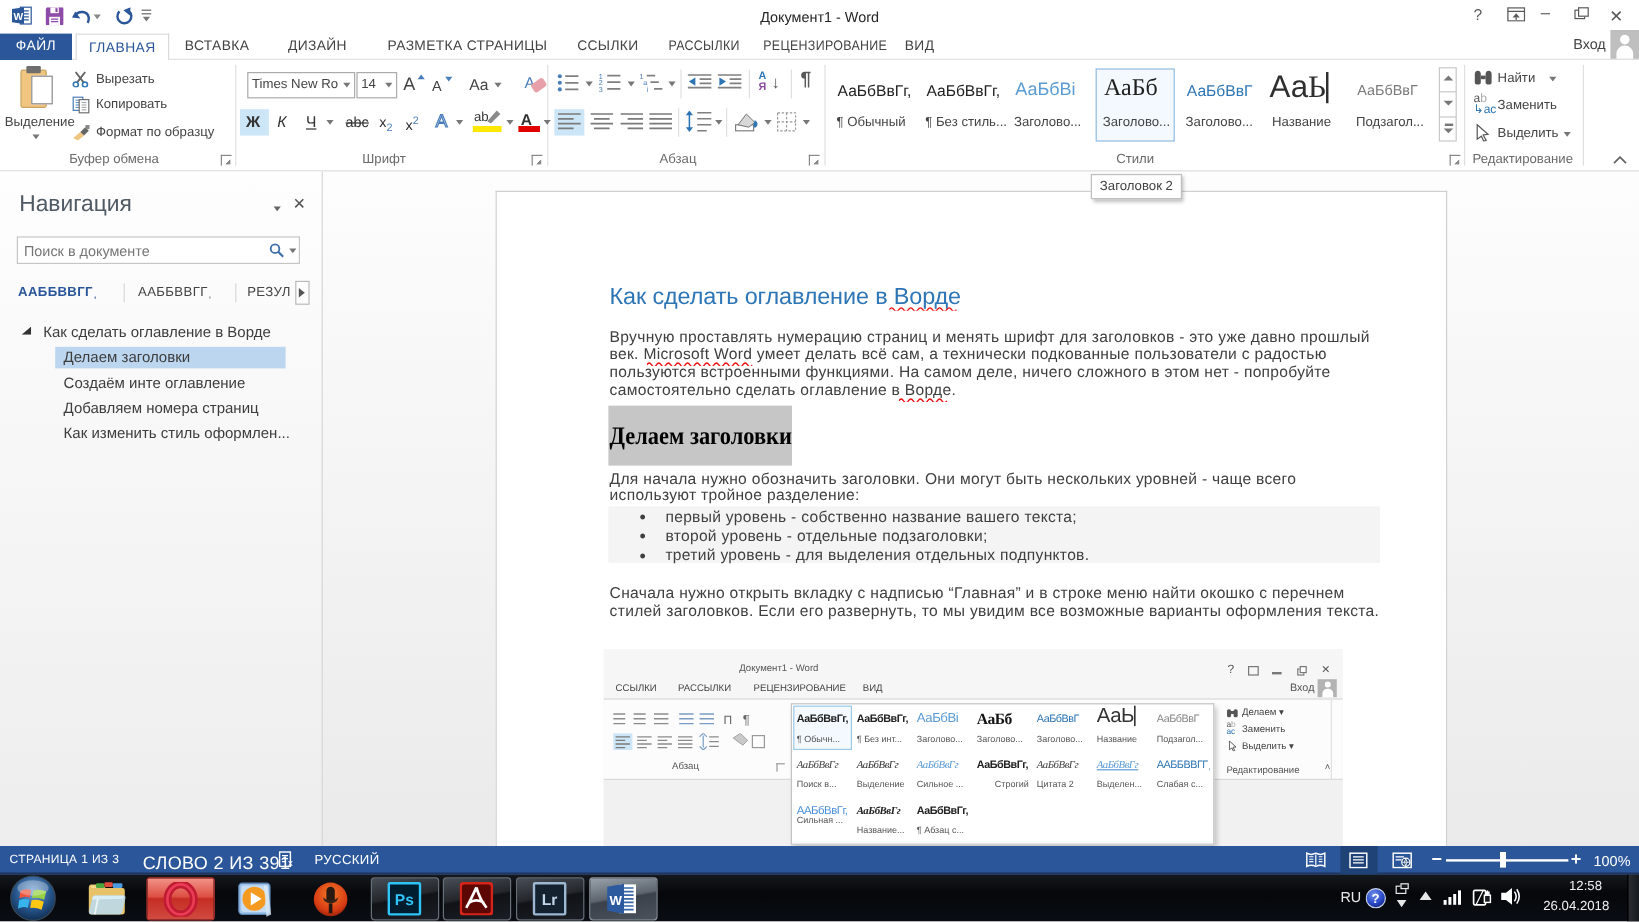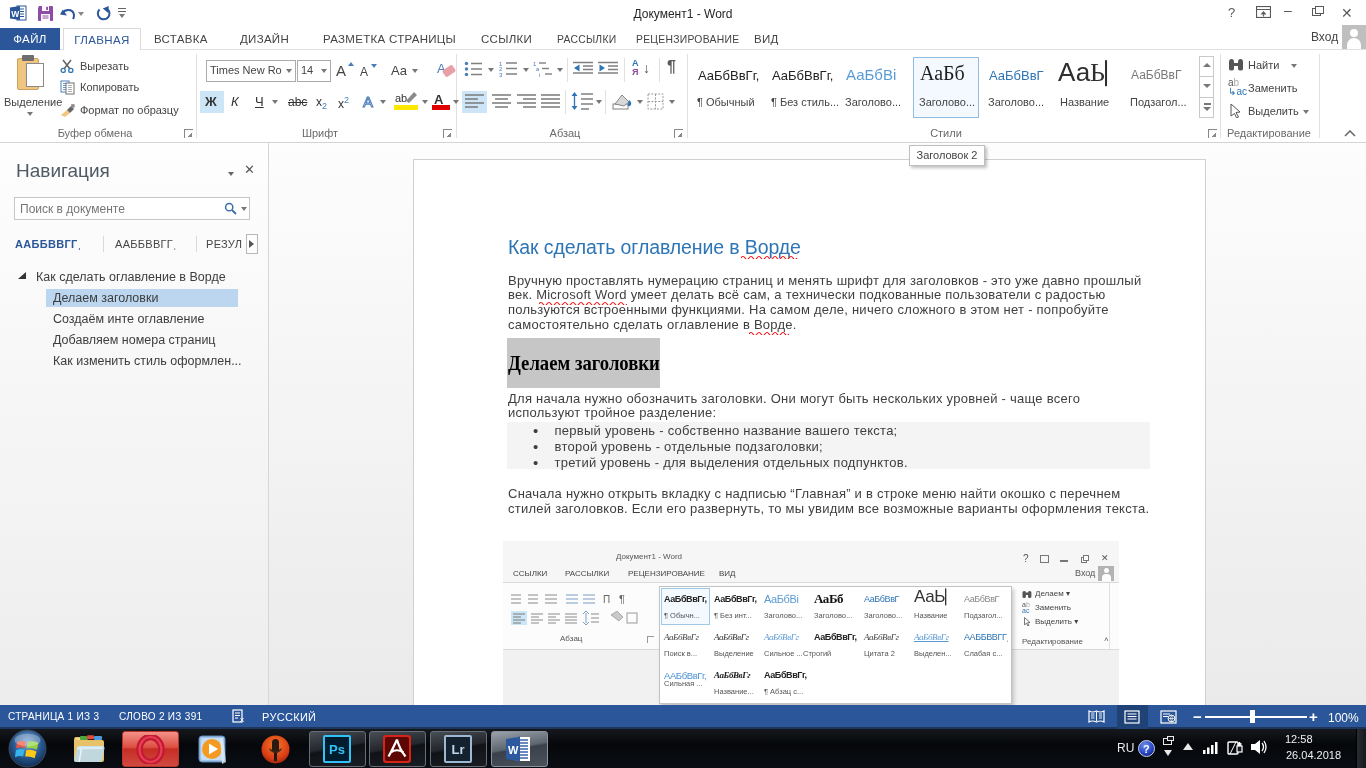--- a/index.html
+++ b/index.html
@@ -400,21 +400,21 @@
         <div class="shlab" style="left:411px;top:70px">Название</div>
   <div class="shsamp" style="left:461px;top:53px;font-size:9px;color:#888">АаБбВвГ</div>
         <div class="shlab" style="left:461px;top:70px">Подзагол...</div>
   <div class="shsamp" style="left:161px;top:91px;font-style:italic;font-family:'Liberation Serif',serif;color:#444">АаБбВвГг</div>
         <div class="shlab" style="left:161px;top:108px">Поиск в...</div>
   <div class="shsamp" style="left:211px;top:91px;font-style:italic;font-family:'Liberation Serif',serif;color:#333">АаБбВвГг</div>
         <div class="shlab" style="left:211px;top:108px">Выделение</div>
   <div class="shsamp" style="left:261px;top:91px;font-style:italic;font-family:'Liberation Serif',serif;color:#5b9bd5">АаБбВвГг</div>
         <div class="shlab" style="left:261px;top:108px">Сильное ...</div>
   <div class="shsamp" style="left:311px;top:91px;font-weight:bold;color:#222">АаБбВвГг,</div>
-        <div class="shlab" style="left:300px;top:108px">Строгий</div>
+        <div class="shlab" style="left:326px;top:108px">Строгий</div>
   <div class="shsamp" style="left:361px;top:91px;font-style:italic;font-family:'Liberation Serif',serif;color:#444">АаБбВвГг</div>
         <div class="shlab" style="left:361px;top:108px">Цитата 2</div>
   <div class="shsamp" style="left:411px;top:91px;font-style:italic;font-family:'Liberation Serif',serif;color:#5b9bd5;text-decoration:underline">АаБбВвГг</div>
         <div class="shlab" style="left:411px;top:108px">Выделен...</div>
   <div class="shsamp" style="left:461px;top:91px;font-size:9px;color:#2e75b5">ААББВВГГˌ</div>
         <div class="shlab" style="left:461px;top:108px">Слабая с...</div>
   <div class="shsamp" style="left:161px;top:129px;font-size:9.5px;color:#4a90d9">ААБбВвГг,</div>
         <div class="shlab" style="left:161px;top:138px">Сильная ...</div>
   <div class="shsamp" style="left:211px;top:129px;font-weight:bold;font-style:italic;font-family:'Liberation Serif',serif;color:#222">АаБбВвГг</div>
         <div class="shlab" style="left:211px;top:146px">Название...</div>
@@ -438,21 +438,21 @@
   <div class="a sh-s" style="left:601px;top:94px">˄</div>
   <div class="a" style="left:606px;top:42px;width:1px;height:67px;background:#e0e0e0"></div>
 </div>
 </div>
 
 <div class="a" style="left:909px;top:145px;width:76px;height:21px;background:#fff;border:1px solid #bfbfbf;box-shadow:2px 2px 3px rgba(0,0,0,.25);font-size:11px;color:#444;text-align:center;line-height:19px;z-index:30">Заголовок 2</div>
 
 <div class="a" id="statusbar"></div>
 <div id="status-content">
 <div class="a" style="left:8px;top:711px;font-size:10px;color:#fff;letter-spacing:.3px">СТРАНИЦА 1 ИЗ 3</div>
-<div class="a" style="left:119px;top:711px;font-size:10px;color:#fff;letter-spacing:.3px">СЛОВО 2 ИЗ 391</div>
+<div class="a" style="left:119px;top:711px;font-size:15px;color:#fff;letter-spacing:.3px">СЛОВО 2 ИЗ 391</div>
 <svg class="a" style="left:232px;top:709px" width="15" height="15" viewBox="0 0 15 15">
       <rect x="1" y="1" width="9" height="12" fill="none" stroke="#fff" stroke-width="1.2"></rect>
       <path d="M3 4h5M3 6.5h5M3 9h3" stroke="#fff" stroke-width="1"></path>
       <text x="8" y="13" font-size="8" fill="#fff">x</text>
     </svg>
 <div class="a" style="left:262px;top:711px;font-size:11px;color:#fff;letter-spacing:.3px">РУССКИЙ</div>
 <svg class="a" style="left:1088px;top:710px" width="17" height="14" viewBox="0 0 17 14">
       <path d="M1 1 Q4.5 3 8.5 1 Q12.5 3 16 1 V12 Q12.5 10 8.5 12 Q4.5 10 1 12 Z" fill="none" stroke="#fff" stroke-width="1.2"></path>
       <path d="M8.5 2v9" stroke="#fff" stroke-width="1"></path>
       <path d="M3 4h3.5M3 6h3.5M3 8h3.5M11 4h3M11 6h3M11 8h3" stroke="#fff" stroke-width=".9"></path>
@@ -580,16 +580,16 @@
       <rect x="2" y="4" width="10" height="12" rx="1" fill="none" stroke="#fff" stroke-width="1.4"></rect>
       <path d="M4 16 L10 4" stroke="#fff" stroke-width="1"></path>
       <path d="M12 9 h3 M13.5 4 v4 M12.2 6 h2.6" stroke="#fff" stroke-width="1.4"></path>
       <rect x="11" y="8" width="5" height="6" fill="#16191d" stroke="#fff" stroke-width="1.2"></rect>
       <path d="M12.5 5v3M14.8 5v3" stroke="#fff" stroke-width="1.2"></path>
     </svg>
 <svg class="a" style="left:1250px;top:739px" width="18" height="16" viewBox="0 0 18 16">
       <path d="M1 5 h4 L10 1 V15 L5 11 H1 Z" fill="#fff"></path>
       <path d="M12 4 Q15 8 12 12 M14 2 Q18 8 14 14" stroke="#fff" stroke-width="1.3" fill="none"></path>
     </svg>
-<div class="a" style="left:1285px;top:733px;width:50px;height:13px;font-size:11px;color:#f0f0f0;text-align:left">12:58</div>
+<div class="a" style="left:1285px;top:733px;width:50px;height:13px;font-size:11px;color:#f0f0f0;text-align:right">12:58</div>
 <div class="a" style="left:1286px;top:749px;width:54px;height:13px;font-size:11px;color:#f0f0f0;text-align:center">26.04.2018</div>
 <div class="a" style="left:1356px;top:729px;width:10px;height:39px;background:linear-gradient(90deg,#2a2e33,#16191d);border-left:1px solid #000"></div>
 </div>
 
 </body></html>

